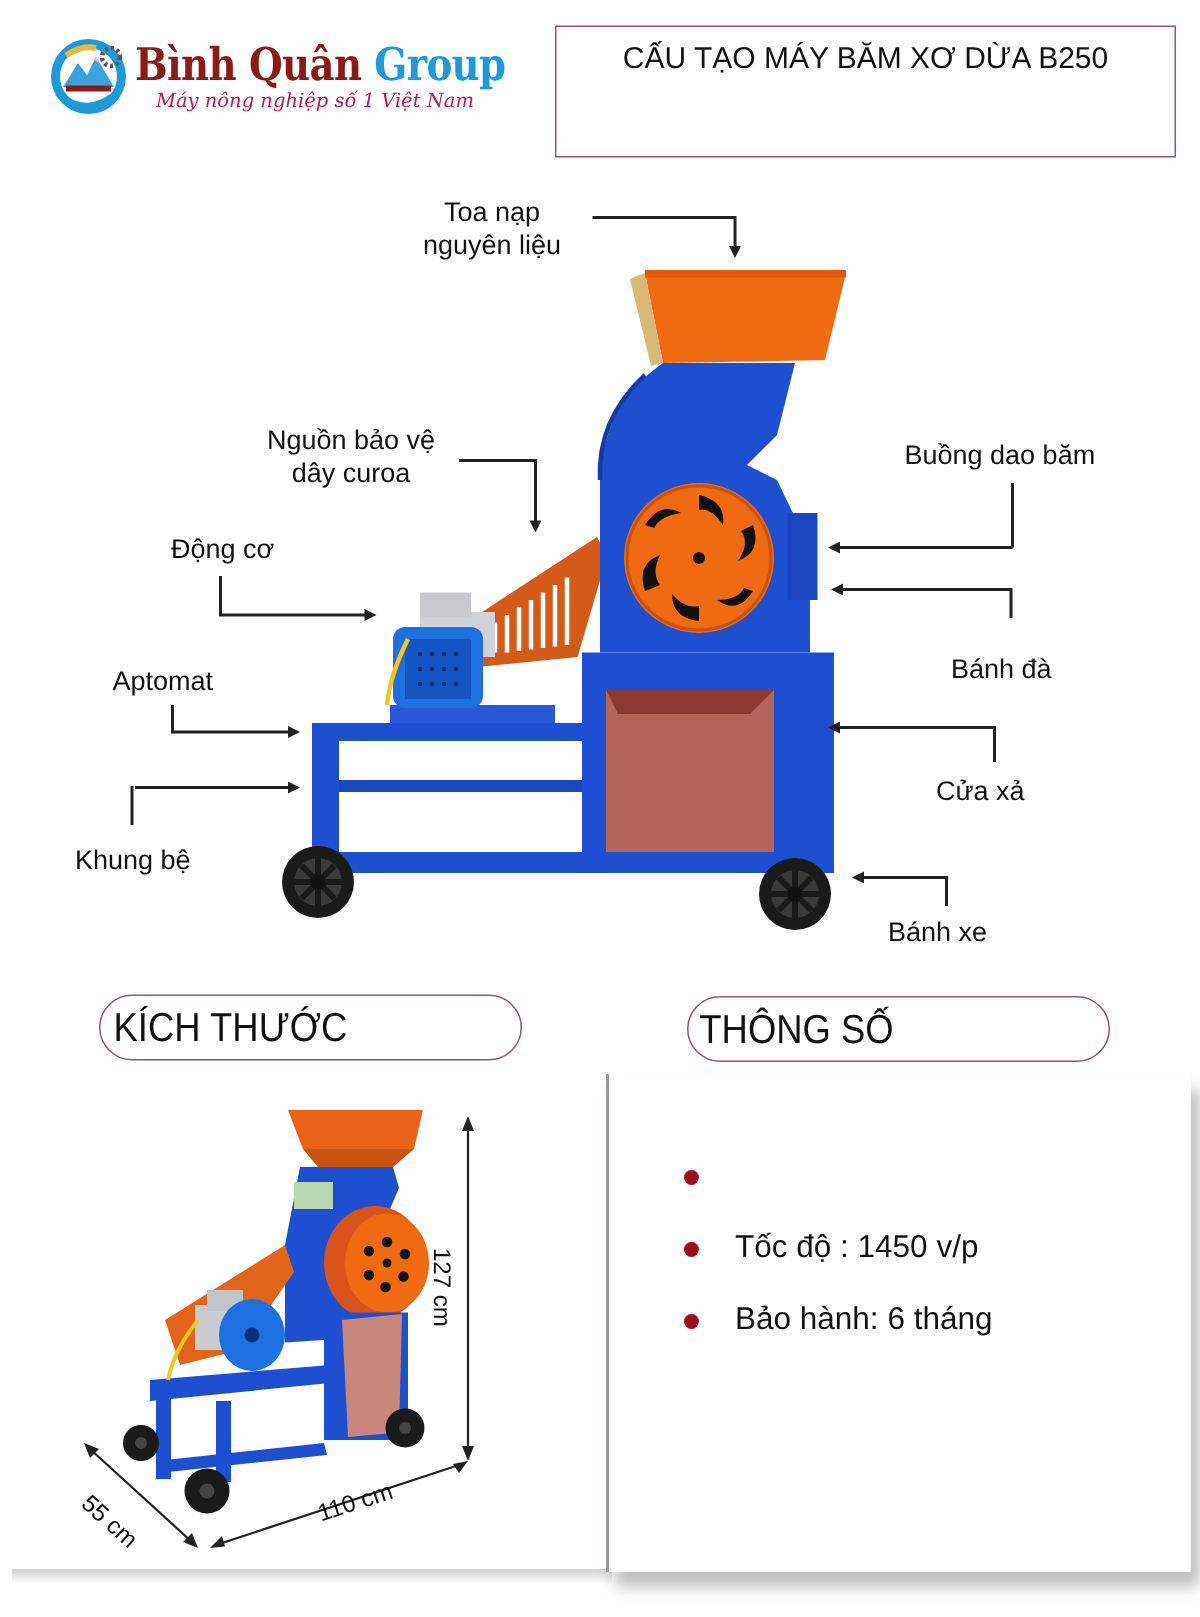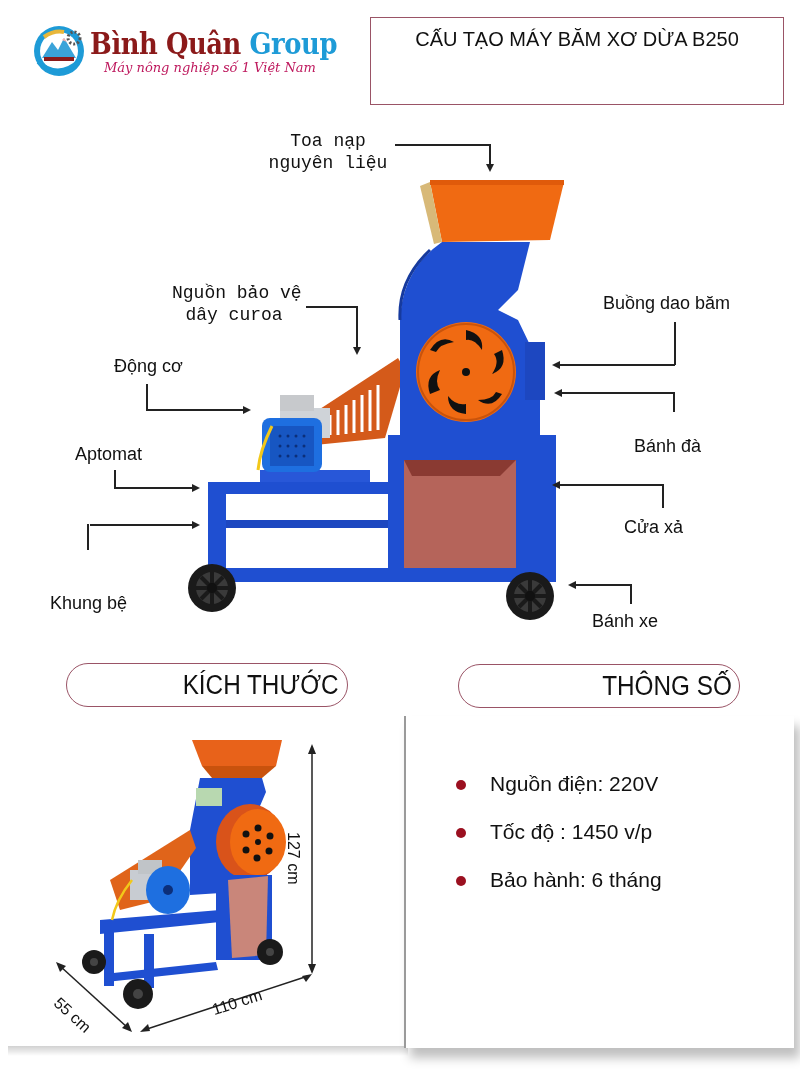--- a/index.html
+++ b/index.html
@@ -21,31 +21,31 @@
 
   
   .title-box {
     left: 370px; top: 17px; width: 414px; height: 88px;
     border: 1.5px solid #9a5466; box-sizing: border-box;
     text-align: center; font-size: 20px; line-height: 31px; padding-top: 6px; color: #111;
   }
 
   
   .label { font-size: 18px; color: #111; white-space: nowrap; line-height: 22px; }
-  .label.center { text-align: center; font-family: Liberation Mono, monospace; }
+  .label.center { text-align: center; }
   .line { position: absolute; background: #222; }
   .arrow-r, .arrow-l, .arrow-d { position: absolute; width: 0; height: 0; }
   .arrow-r { border-top: 4px solid transparent; border-bottom: 4px solid transparent; border-left: 8px solid #222; }
   .arrow-l { border-top: 4px solid transparent; border-bottom: 4px solid transparent; border-right: 8px solid #222; }
   .arrow-d { border-left: 4px solid transparent; border-right: 4px solid transparent; border-top: 8px solid #222; }
 
   
   .pill {
     height: 44px; border: 1.5px solid #9a5466; border-radius: 24px; box-sizing: border-box;
-    text-align: right; font-size: 27px; line-height: 42px; color: #111;
+    text-align: left; font-size: 27px; line-height: 42px; color: #111;
   }
   .pill span { display: inline-block; transform: scaleX(0.9); }
 
   
   .spec-card {
     left: 404px; top: 716px; width: 388px; height: 332px;
     background: #fff;
     border-left: 2px solid #9a9a9a;
     box-shadow: 6px 10px 10px rgba(0,0,0,0.25);
   }
@@ -195,21 +195,21 @@
 <div class="arrow-r" style="left:243px; top:406px;"></div>
 
 <div class="abs label" style="left:75px; top:443px;">Aptomat</div>
 <div class="line" style="left:114px; top:470px; width:1.5px; height:18px;"></div>
 <div class="line" style="left:114px; top:487px; width:80px; height:1.5px;"></div>
 <div class="arrow-r" style="left:192px; top:484px;"></div>
 
 <div class="line" style="left:87px; top:524px; width:1.5px; height:26px;"></div>
 <div class="line" style="left:90px; top:524px; width:104px; height:1.5px;"></div>
 <div class="arrow-r" style="left:192px; top:521px;"></div>
-<div class="abs label" style="left:50px; top:562px;margin-top:30px;">Khung bệ</div>
+<div class="abs label" style="left:50px; top:562px;">Khung bệ</div>
 
 <div class="abs label" style="left:603px; top:292px;">Buồng dao băm</div>
 <div class="line" style="left:674px; top:322px; width:1.5px; height:43px;"></div>
 <div class="line" style="left:560px; top:364px; width:115px; height:1.5px;"></div>
 <div class="arrow-l" style="left:552px; top:361px;"></div>
 
 <div class="line" style="left:562px; top:392px; width:112px; height:1.5px;"></div>
 <div class="line" style="left:673px; top:392px; width:1.5px; height:20px;"></div>
 <div class="arrow-l" style="left:554px; top:389px;"></div>
 <div class="abs label" style="left:634px; top:435px;">Bánh đà</div>
@@ -286,17 +286,17 @@
   <polygon points="16,232 26,236 20,242" fill="#222"></polygon>
   <polygon points="92,302 82,298 88,292" fill="#222"></polygon>
 </svg>
 <div class="abs dim-label" style="left:302px; top:832px; transform: rotate(90deg); transform-origin: left top;">127 cm</div>
 <div class="abs dim-label" style="left:210px; top:1002px; transform: rotate(-18deg); transform-origin: left top;">110 cm</div>
 <div class="abs dim-label" style="left:62px; top:994px; transform: rotate(42deg); transform-origin: left top;">55 cm</div>
 <div class="abs dim-shadow"></div>
 
 <div class="abs spec-card">
   <ul class="spec-list">
-    <li class="spec-item"><span class="dot"></span><span>Nguồn điện: 220V</span></li>
+    <li class="spec-item"><span class="dot"></span></li>
     <li class="spec-item"><span class="dot"></span><span>Tốc độ : 1450 v/p</span></li>
     <li class="spec-item"><span class="dot"></span><span>Bảo hành: 6 tháng</span></li>
   </ul>
 </div>
 
 </body></html>

